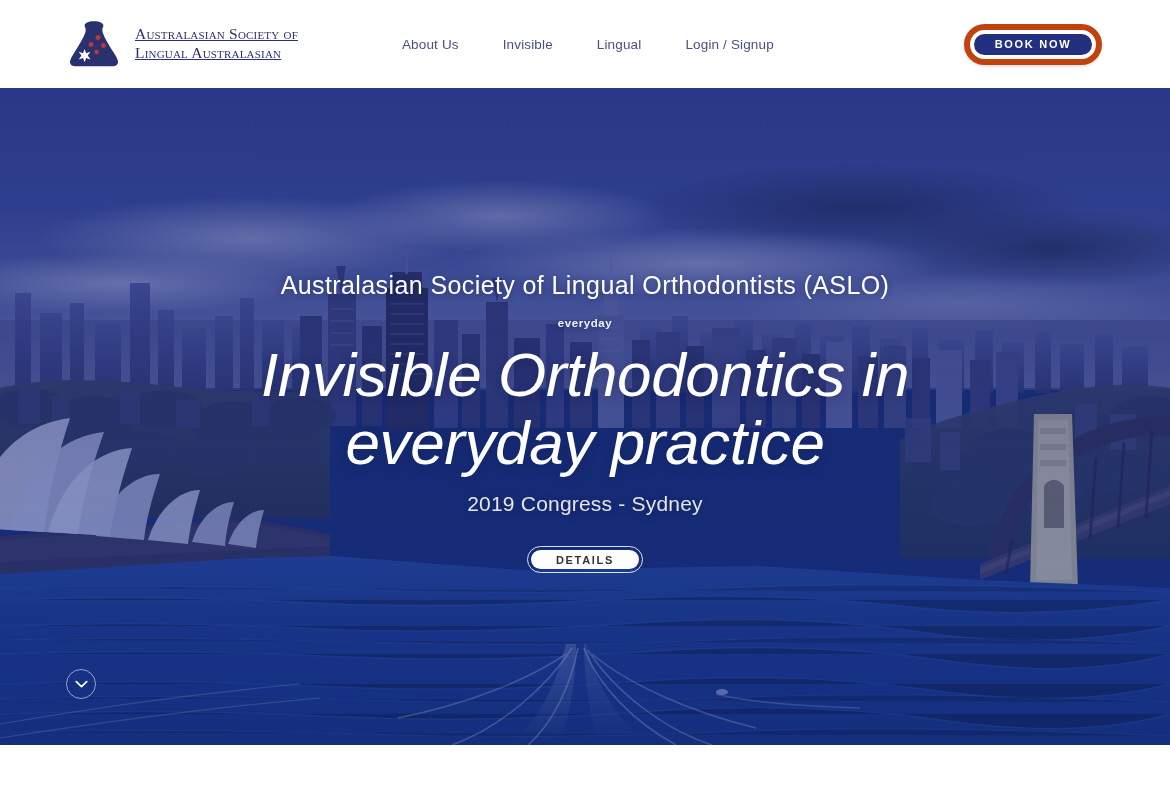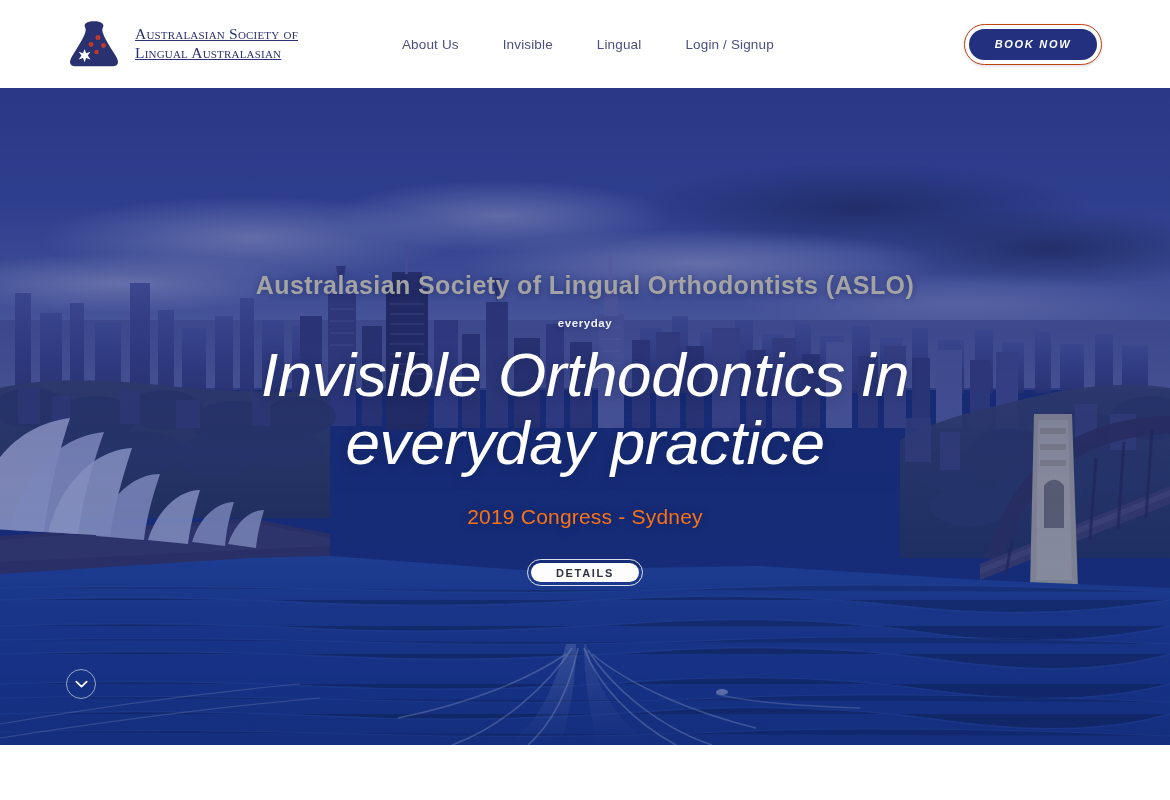--- a/index.html
+++ b/index.html
@@ -70,25 +70,24 @@
   .book-now-wrap { margin-left: auto; margin-right: 68px; }
 
   .book-now {
     position: relative;
     display: inline-flex;
     justify-content: center;
     width: 138px;
     height: 41px;
     border-radius: 999px;
     background: #ffffff;
-    border: 1px solid #c2410c;
+    border: 6px solid #c2410c;
     padding: 4px;
     cursor: pointer;
     box-shadow: 0 1px 3px rgba(20,30,90,.18);
-    font-style: italic;
   }
   .book-now-inner {
     width: 100%;
     height: 100%;
     border-radius: 999px;
     background: #22307f;
     color: #ffffff;
     font-size: 11px;
     font-weight: 700;
     letter-spacing: 1.7px;
@@ -129,22 +128,22 @@
     position: absolute;
     left: 0; right: 0;
     top: 182px;
     text-align: center;
     z-index: 10;
     padding: 0 60px;
   }
 
   .hero-eyebrow {
     font-size: 25px;
-    font-weight: 700;
-    color: #a3a3a3;
+    font-weight: 400;
+    color: #ffffff;
     letter-spacing: .4px;
     text-shadow: 0 1px 6px rgba(10,20,60,.35);
     line-height: 1.25;
   }
 
   .hero-presents {
     margin-top: 16px;
     font-size: 11.5px;
     font-weight: 600;
     color: #eef1fa;
@@ -160,24 +159,24 @@
     line-height: 1.09;
     letter-spacing: -.4px;
     text-shadow: 0 2px 12px rgba(10,20,60,.33);
     max-width: 780px;
     margin-left: auto;
     margin-right: auto;
     font-style: italic;
   }
 
   .hero-subtitle {
-    margin-top: 29px;
+    margin-top: 16px;
     font-size: 21px;
     font-weight: 300;
-    color: #f97316;
+    color: #e5e5e5;
     letter-spacing: .2px;
     text-shadow: 0 1px 8px rgba(10,20,60,.35);
   }
 
   .details-wrap { margin-top: 30px; display: flex; justify-content: center; }
 
   .details-btn {
     position: relative;
     display: inline-flex;
     align-items: center;

